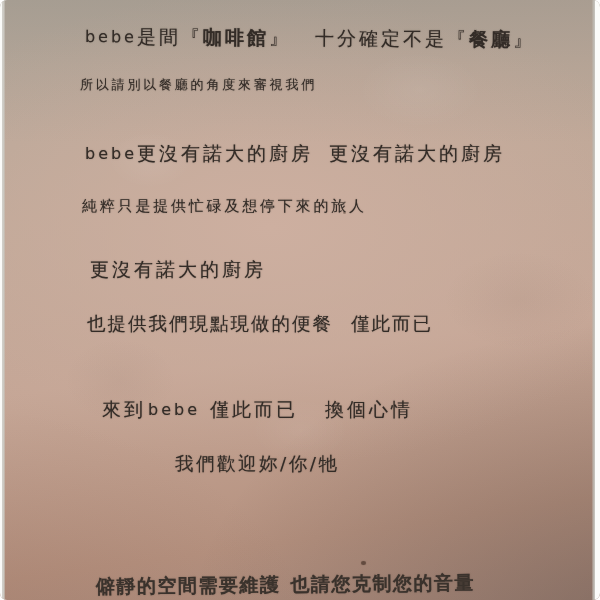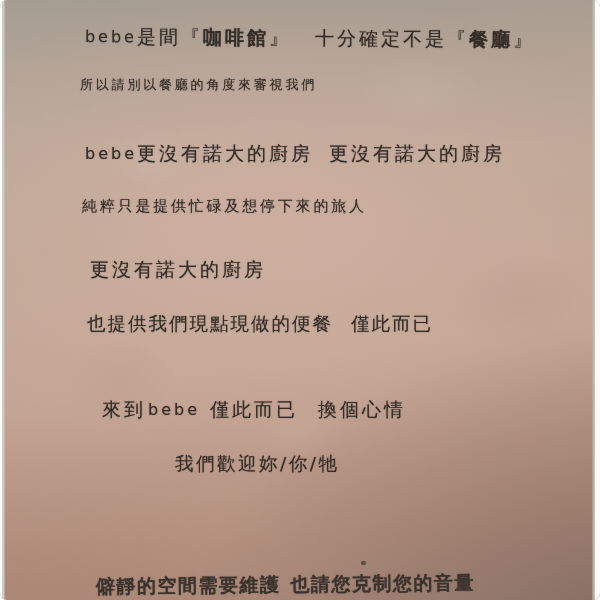--- a/index.html
+++ b/index.html
@@ -55,21 +55,21 @@
     color: #332c27;
     font-size: 19px; letter-spacing: 3px;
     text-shadow: 0 0 1.2px rgba(51,44,39,0.55);
   }
   .line span { display: inline-block; }
   .latin { font-size: 16px; letter-spacing: 3px; transform: translateY(-1px); }
   .b { font-weight: bold; }
   .gap10 { margin-left: 10px; }
   .gap12 { margin-left: 16px; }
   .gap24 { margin-left: 24px; }
-  .gap28 { margin-left: 20px; }
+  .gap28 { margin-left: 27px; }
   .gap42 { margin-left: 18px; }
   #l1 { top: 24px;  left: 85px;  transform: rotate(0.4deg); transform-origin: left center; }
   #l2 { top: 76px;  left: 80px;  font-size: 13px; letter-spacing: 2.8px; }
   #l3 { top: 141px; left: 85px; }
   #l4 { top: 197px; left: 82px;  font-size: 15px; letter-spacing: 2.8px; }
   #l5 { top: 257px; left: 90px; }
   #l6 { top: 311px; left: 87px;  font-size: 18.5px; letter-spacing: 2px; }
   #l7 { top: 397px; left: 102px; }
   #l8 { top: 451px; left: 175px; font-size: 18.5px; letter-spacing: 2.5px; text-align: center; }
   #l9 {

